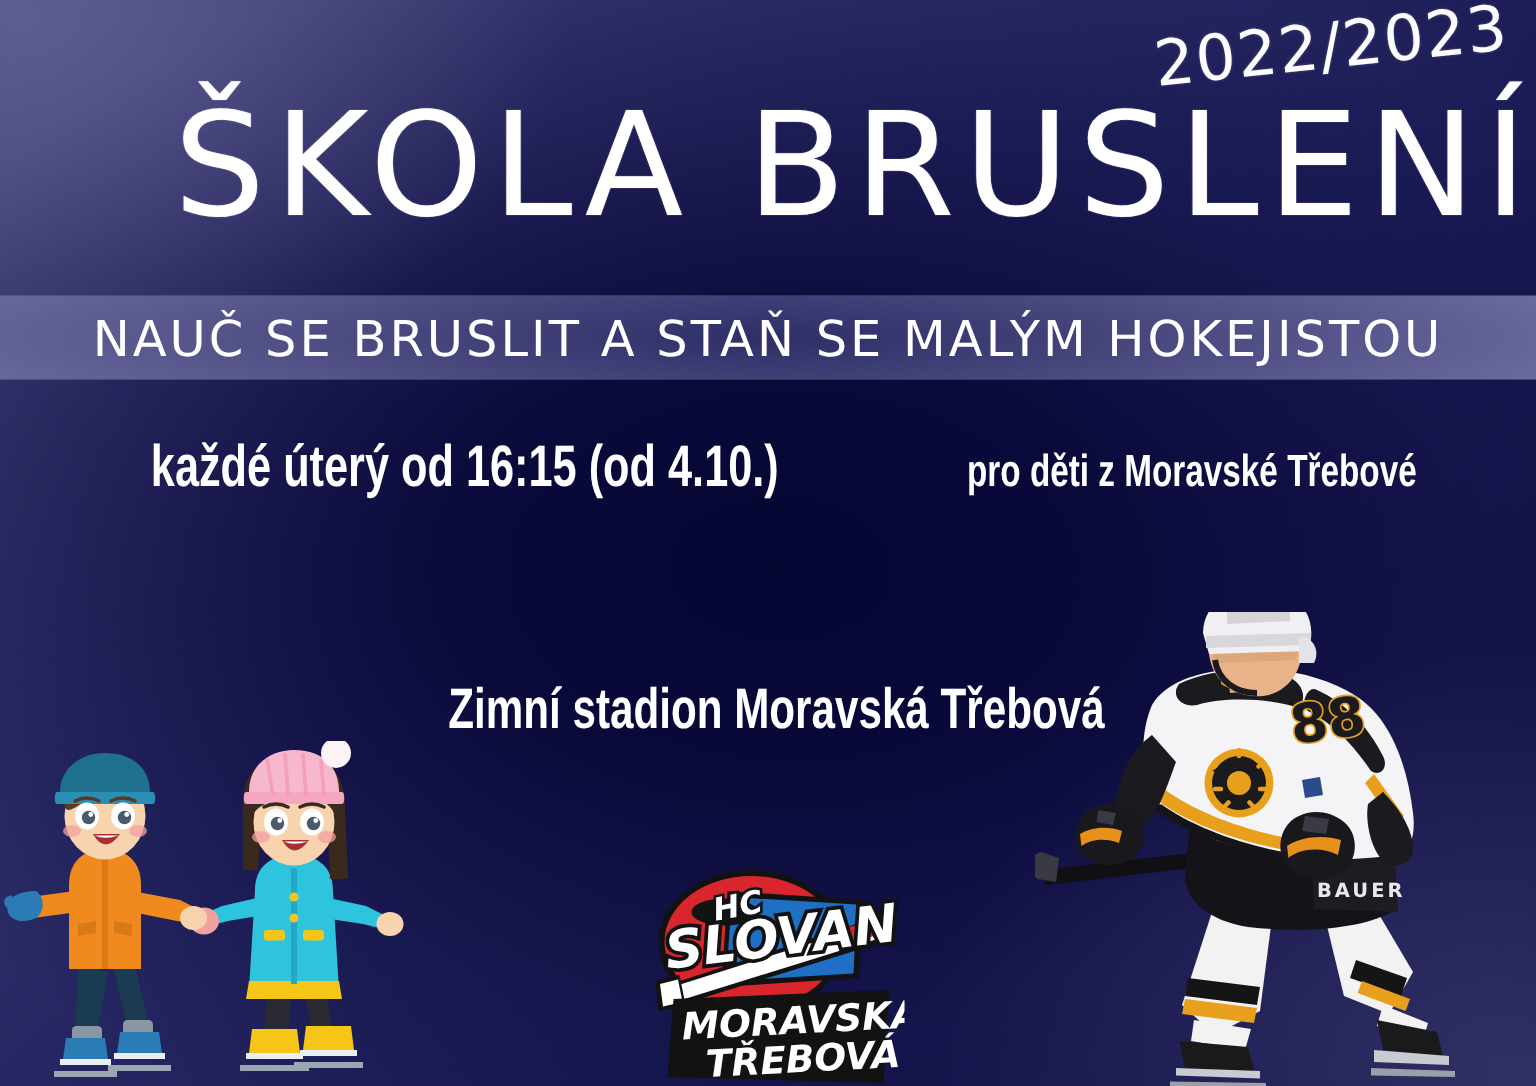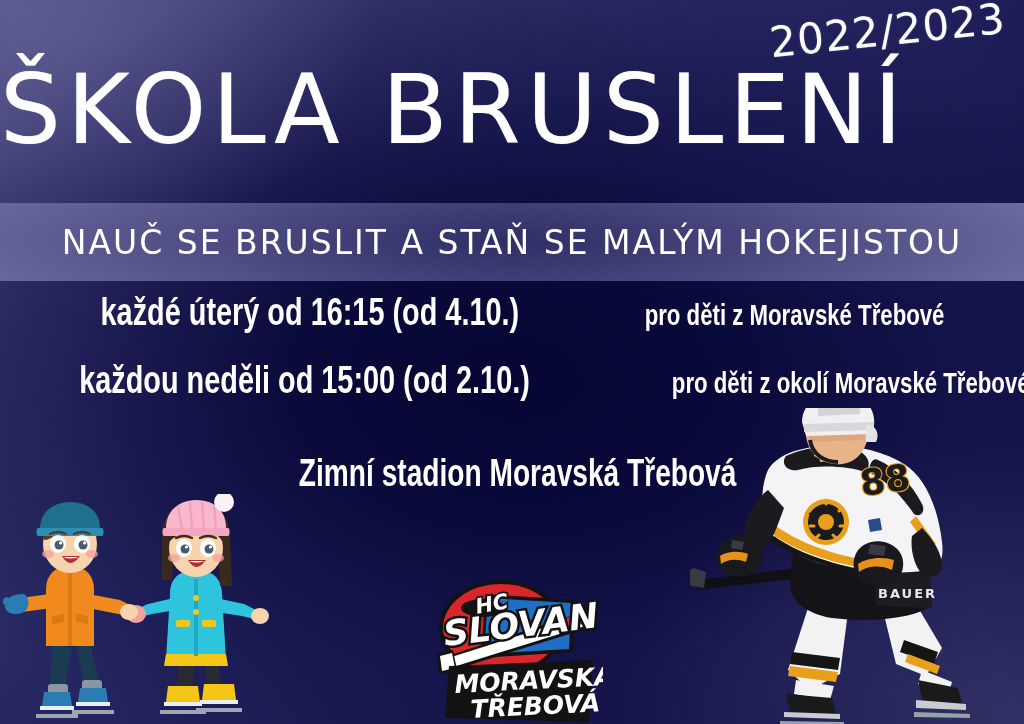--- a/index.html
+++ b/index.html
@@ -45,35 +45,35 @@
     font-family:"DejaVu Sans", sans-serif;
     font-weight:400;
     text-shadow:0 0 2px rgba(255,255,255,0.25);
     white-space:nowrap;
   }
 
   
   .title{
     position:absolute;
     left:0;right:0;top:62px;
-    text-align:left;
+    text-align:right;
     color:#ffffff;
     font-size:96px;
     line-height:1;
     font-weight:400;
     letter-spacing:6px;
     font-family:"DejaVu Sans", sans-serif;
     white-space:nowrap;
     text-shadow:0 0 1px rgba(255,255,255,0.4);
   }
 
   
   .band{
     position:absolute;
-    left:0;right:0;top:203px;height:78px;
+    left:0;right:0;top:197px;height:56px;
     background:
       radial-gradient(ellipse 70% 150% at 50% 50%, rgba(36,36,92,0.80) 0%, rgba(48,48,104,0.45) 50%, rgba(90,90,150,0) 88%),
       linear-gradient(90deg,#6e6ea2 0%,#7070a4 22%,#5b5b93 50%,#6f6fa3 78%,#7272a6 100%);
     display:flex;align-items:center;justify-content:center;
   }
   .band-text{
     color:#ffffff;
     font-size:33px;
     letter-spacing:2px;
     font-family:"DejaVu Sans", sans-serif;
@@ -136,23 +136,20 @@
   <div class="title">ŠKOLA BRUSLENÍ</div>
 
   <div class="band">
     <div class="band-text">NAUČ SE BRUSLIT A STAŇ SE MALÝM HOKEJISTOU</div>
   </div>
 
   <div class="line" id="line1">
     <span class="big">každé úterý od 16:15 (od 4.10.)</span><span class="small"> pro děti z Moravské Třebové</span>
   </div>
 
-  <div class="line" id="line2">
-    <span class="big">každou neděli od 15:00 (od 2.10.)</span><span class="small"> pro děti z okolí Moravské Třebové</span>
-  </div>
 
   <div class="line" id="venue">
     <span class="big">Zimní stadion Moravská Třebová</span>
   </div>
 
   <div class="logo">
     <svg viewBox="0 0 180 158" width="180" height="158">
 
       <ellipse cx="78" cy="62" rx="62" ry="48" fill="#121212"></ellipse>
       <ellipse cx="78" cy="62" rx="58" ry="44" fill="#d8262c"></ellipse>

